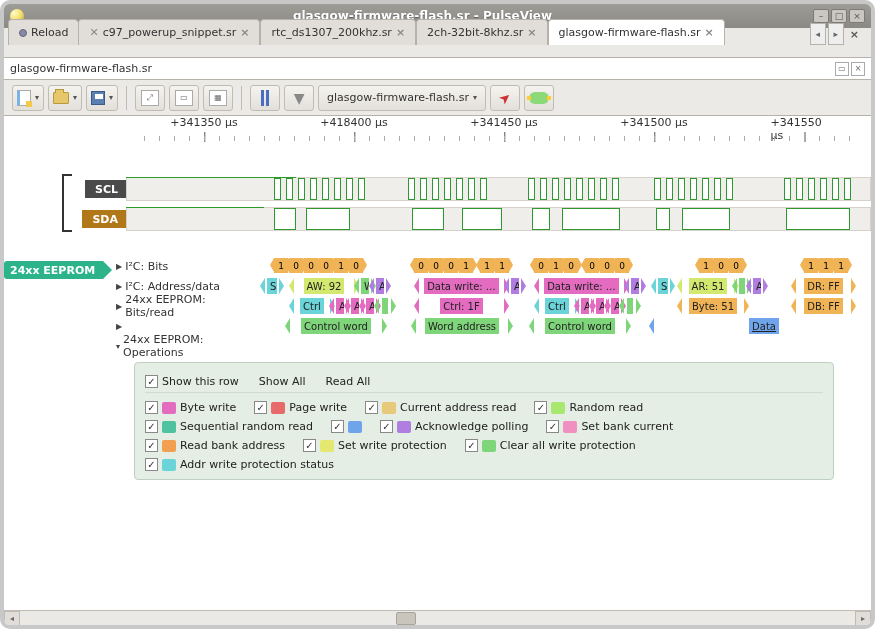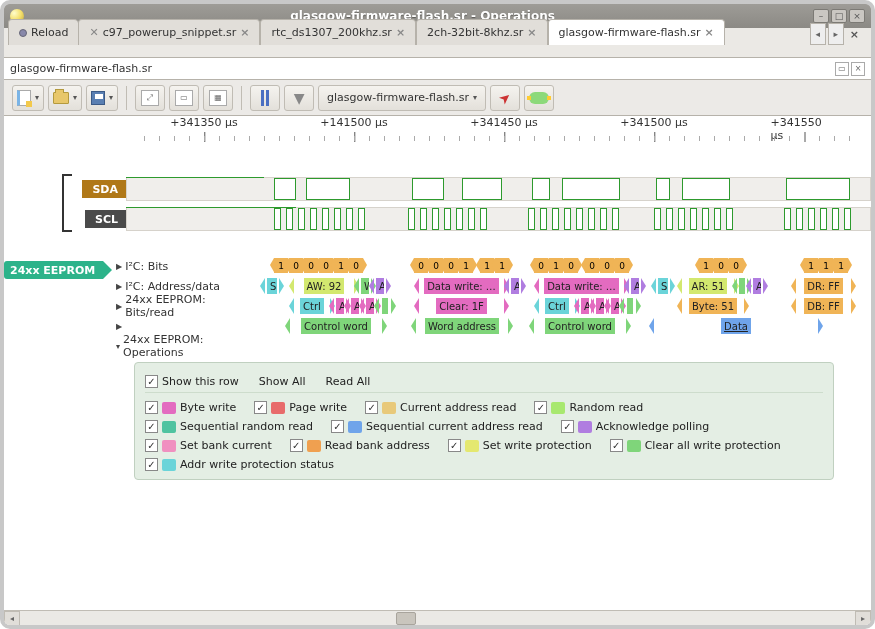--- a/index.html
+++ b/index.html
@@ -107,21 +107,21 @@
 .scrollbar-h .sb-track { flex:1; position:relative; }
 .scrollbar-h .sb-thumb { position:absolute; top:1px; bottom:1px; left:45%; width:20px; background:#c9c5bd; border:1px solid #a8a49c; border-radius:2px; }
 </style>
 </head>
 <body>
 
 <div class="window">
 
   <div class="titlebar">
     <span class="bulb"></span>
-    <span class="title-text">glasgow-firmware-flash.sr - Operations</span>
+    <span class="title-text">glasgow-firmware-flash.sr - PulseView</span>
     <div class="win-btns">
       <div class="win-btn">–</div>
       <div class="win-btn">□</div>
       <div class="win-btn">×</div>
     </div>
   </div>
 
   <div class="tabbar">
     <div class="tab-group">
       <div class="tab first">
@@ -198,21 +198,21 @@
         <span class="probe">➤</span>
       </div>
     <div class="tbtn">
         <span class="pill-green"></span>
       </div>
   </div>
 
   <div class="main">
     <div class="ruler" id="ruler">
         <div class="ruler-tick-major" style="left: 200px;">+341350 µs</div>
-        <div class="ruler-tick-major" style="left: 350px;">+141500 µs</div>
+        <div class="ruler-tick-major" style="left: 350px;">+418400 µs</div>
         <div class="ruler-tick-major" style="left: 500px;">+341450 µs</div>
         <div class="ruler-tick-major" style="left: 650px;">+341500 µs</div>
         <div class="ruler-tick-major" style="left: 800px;">+341550 µs</div>
         <div class="ruler-minor" style="left: 140px;"></div>
         <div class="ruler-minor" style="left: 155px;"></div>
         <div class="ruler-minor" style="left: 170px;"></div>
         <div class="ruler-minor" style="left: 185px;"></div>
         <div class="ruler-minor" style="left: 200px;"></div>
         <div class="ruler-minor" style="left: 215px;"></div>
         <div class="ruler-minor" style="left: 230px;"></div>
@@ -257,41 +257,20 @@
         <div class="ruler-minor" style="left: 815px;"></div>
         <div class="ruler-minor" style="left: 830px;"></div>
         <div class="ruler-minor" style="left: 845px;"></div>
       </div>
 
     <div class="tracks">
       <div class="bracket"></div>
 
       <div class="sig-row">
         <div class="sig-label-col">
-            <span class="sig-label sda">SDA</span>
-          </div>
-        <div class="sig-wave-col">
-          <div class="wave-bg"></div>
-          <div class="wave-high" style="left:0;width:138px"></div>
-          <div id="sda-pulses">
-              <div class="wave-pulse" style="left: 148px; width: 22px;"></div>
-              <div class="wave-pulse" style="left: 180px; width: 44px;"></div>
-              <div class="wave-pulse" style="left: 286px; width: 32px;"></div>
-              <div class="wave-pulse" style="left: 336px; width: 40px;"></div>
-              <div class="wave-pulse" style="left: 406px; width: 18px;"></div>
-              <div class="wave-pulse" style="left: 436px; width: 58px;"></div>
-              <div class="wave-pulse" style="left: 530px; width: 14px;"></div>
-              <div class="wave-pulse" style="left: 556px; width: 48px;"></div>
-              <div class="wave-pulse" style="left: 660px; width: 64px;"></div>
-            </div>
-        </div>
-      </div>
-
-      <div class="sig-row">
-        <div class="sig-label-col">
             <span class="sig-label scl">SCL</span>
           </div>
         <div class="sig-wave-col">
           <div class="wave-bg"></div>
           <div class="wave-high" style="left:0;right:575px"></div>
           <div id="scl-pulses">
               <div class="wave-pulse" style="left: 148px; width: 7px;"></div>
               <div class="wave-pulse" style="left: 160px; width: 7px;"></div>
               <div class="wave-pulse" style="left: 172px; width: 7px;"></div>
               <div class="wave-pulse" style="left: 184px; width: 7px;"></div>
@@ -324,20 +303,41 @@
               <div class="wave-pulse" style="left: 658px; width: 7px;"></div>
               <div class="wave-pulse" style="left: 670px; width: 7px;"></div>
               <div class="wave-pulse" style="left: 682px; width: 7px;"></div>
               <div class="wave-pulse" style="left: 694px; width: 7px;"></div>
               <div class="wave-pulse" style="left: 706px; width: 7px;"></div>
               <div class="wave-pulse" style="left: 718px; width: 7px;"></div>
             </div>
         </div>
       </div>
 
+      <div class="sig-row">
+        <div class="sig-label-col">
+            <span class="sig-label sda">SDA</span>
+          </div>
+        <div class="sig-wave-col">
+          <div class="wave-bg"></div>
+          <div class="wave-high" style="left:0;width:138px"></div>
+          <div id="sda-pulses">
+              <div class="wave-pulse" style="left: 148px; width: 22px;"></div>
+              <div class="wave-pulse" style="left: 180px; width: 44px;"></div>
+              <div class="wave-pulse" style="left: 286px; width: 32px;"></div>
+              <div class="wave-pulse" style="left: 336px; width: 40px;"></div>
+              <div class="wave-pulse" style="left: 406px; width: 18px;"></div>
+              <div class="wave-pulse" style="left: 436px; width: 58px;"></div>
+              <div class="wave-pulse" style="left: 530px; width: 14px;"></div>
+              <div class="wave-pulse" style="left: 556px; width: 48px;"></div>
+              <div class="wave-pulse" style="left: 660px; width: 64px;"></div>
+            </div>
+        </div>
+      </div>
+
       <div class="decoder-label">24xx EEPROM</div>
 
       <div style="height:22px"></div>
 
       <div class="ann-row">
         <div class="ann-label-col">
             <span class="tri">▶</span>
             <span>I²C: Bits</span>
           </div>
         <div class="ann-data-col" id="bits-col">
@@ -431,21 +431,21 @@
             <div class="hex c-magenta" style="left: 113px; width: 12px;">
               <div class="hex-body">A</div>
             </div>
             <div class="hex c-magenta" style="left: 128px; width: 12px;">
               <div class="hex-body">A</div>
             </div>
             <div class="hex c-green" style="left: 143px; width: 12px;">
               <div class="hex-body"></div>
             </div>
             <div class="hex c-magenta" style="left: 183px; width: 85px;">
-              <div class="hex-body">Clear: 1F</div>
+              <div class="hex-body">Ctrl: 1F</div>
             </div>
             <div class="hex c-cyan" style="left: 303px; width: 36px;">
               <div class="hex-body">Ctrl</div>
             </div>
             <div class="hex c-magenta" style="left: 343px; width: 12px;">
               <div class="hex-body">A</div>
             </div>
             <div class="hex c-magenta" style="left: 358px; width: 12px;">
               <div class="hex-body">A</div>
             </div>
@@ -471,21 +471,21 @@
         <div class="ann-data-col" id="fl-col">
             <div class="hex c-green" style="left: 54px; width: 92px;">
               <div class="hex-body">Control word</div>
             </div>
             <div class="hex c-green" style="left: 180px; width: 92px;">
               <div class="hex-body">Word address</div>
             </div>
             <div class="hex c-green" style="left: 298px; width: 92px;">
               <div class="hex-body">Control word</div>
             </div>
-            <div class="hex c-blue" style="left: 418px; width: 164px; text-decoration: underline;">
+            <div class="hex c-blue" style="left: 418px; width: 220px; text-decoration: underline;">
               <div class="hex-body">Data</div>
             </div>
           </div>
       </div>
 
       <div class="ann-row">
         <div class="ann-label-col">
             <span class="tri">▾</span>
             <span>24xx EEPROM: Operations</span>
           </div>
@@ -522,21 +522,20 @@
               <span>Random read</span>
             </span>
             <span class="opt-item">
               <span class="chk">✓</span>
               <span class="sw sw-teal"></span>
               <span>Sequential random read</span>
             </span>
             <span class="opt-item">
               <span class="chk">✓</span>
               <span class="sw sw-blue"></span>
-              <span>Sequential current address read</span>
             </span>
             <span class="opt-item">
               <span class="chk">✓</span>
               <span class="sw sw-purple"></span>
               <span>Acknowledge polling</span>
             </span>
             <span class="opt-item">
               <span class="chk">✓</span>
               <span class="sw sw-pink"></span>
               <span>Set bank current</span>

